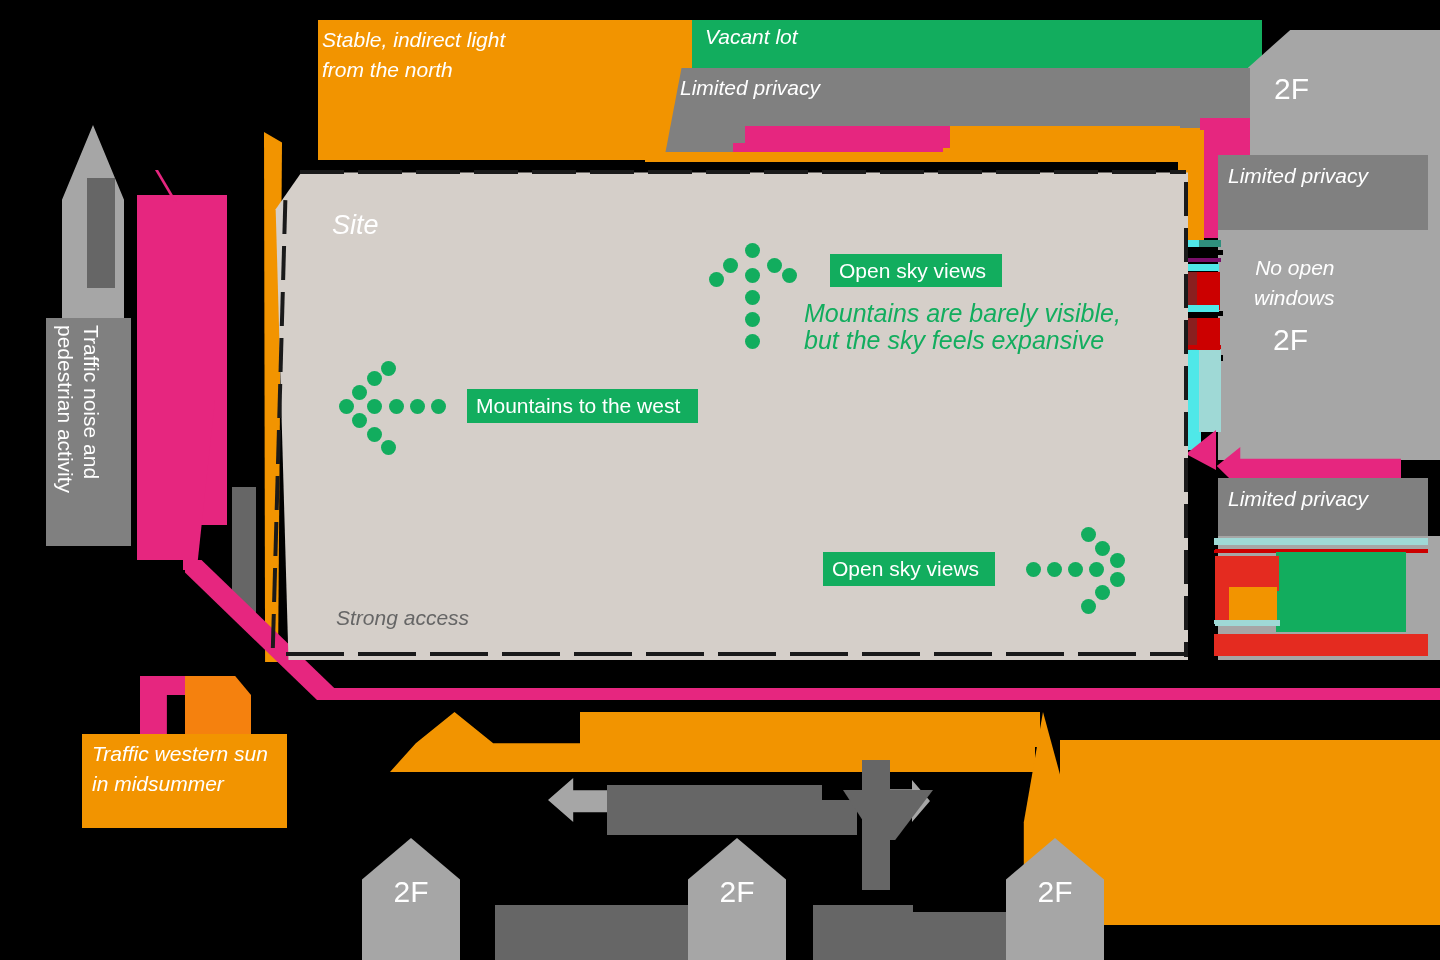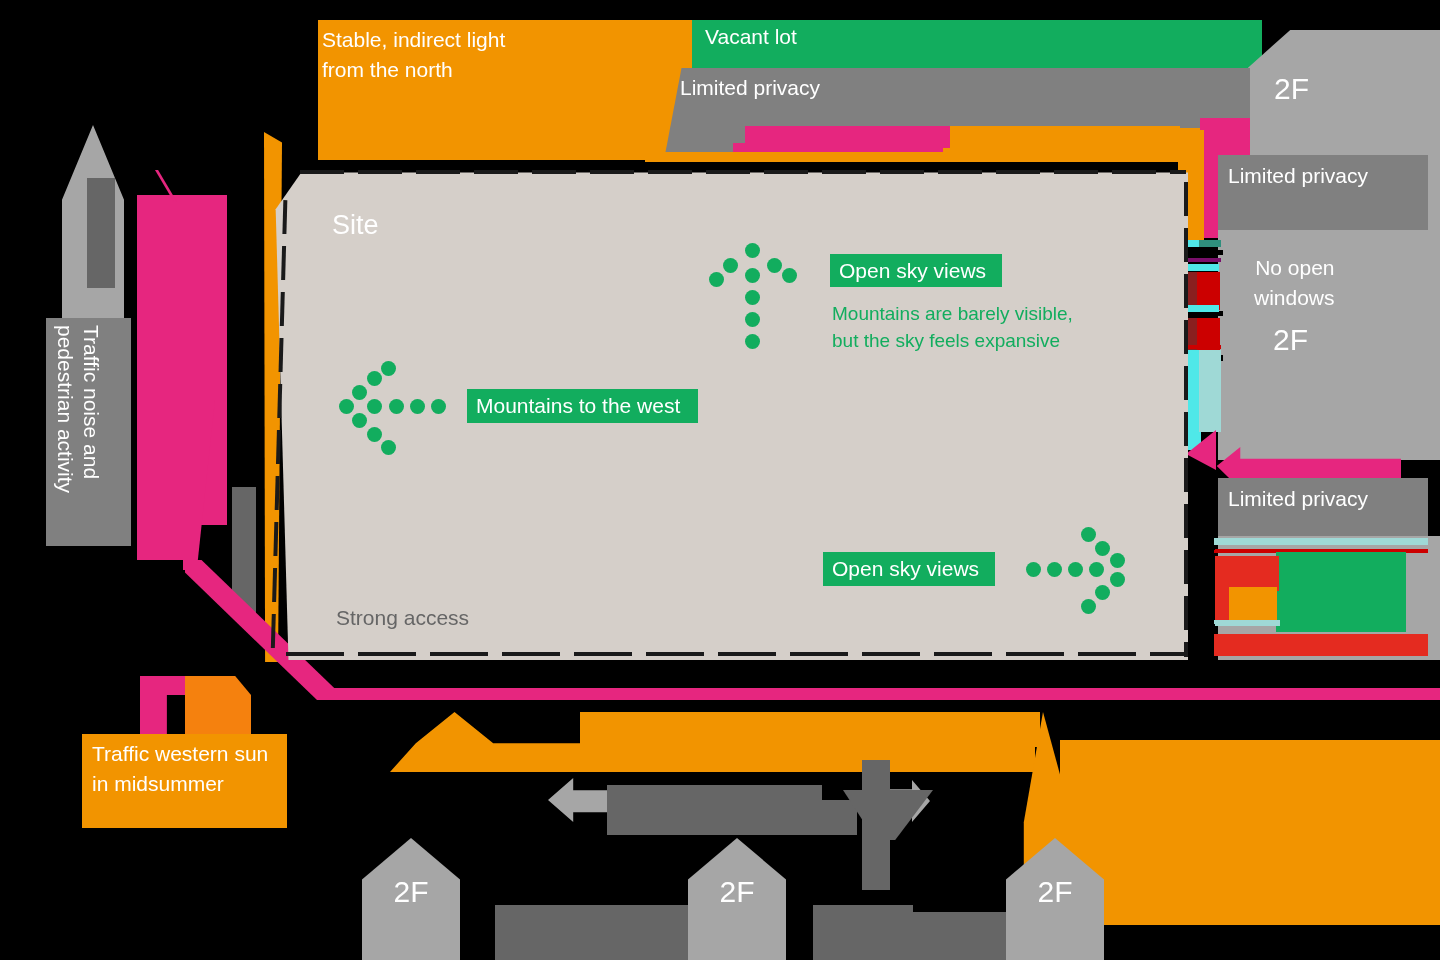--- a/index.html
+++ b/index.html
@@ -19,20 +19,21 @@
     height: 960px;
     background: #000000;
   }
   .shape { position: absolute; }
   .label-text {
     position: absolute;
     color: #ffffff;
     font-size: 21px;
     line-height: 30px;
     white-space: pre;
+    font-style: italic;
   }
   .tag {
     position: absolute;
     color: #ffffff;
     font-size: 21px;
     display: flex;
     align-items: center;
     white-space: nowrap;
   }
   .tag-green { background: #12ad5e; }
@@ -199,21 +200,21 @@
     <div class="arrow-dot" style="left:709px; top:272px;"></div>
     <div class="arrow-dot" style="left:745px; top:268px;"></div>
     <div class="arrow-dot" style="left:782px; top:268px;"></div>
     <div class="arrow-dot" style="left:745px; top:290px;"></div>
     <div class="arrow-dot" style="left:745px; top:312px;"></div>
     <div class="arrow-dot" style="left:745px; top:334px;"></div>
   </div>
   <div class="tag tag-green" style="left:830px; top:254px; width:163px; height:33px; padding-left:9px;">
     <span>Open sky views</span>
   </div>
-  <div class="label-text" style="left:832px; top:300px; color:#12ad5e; line-height:27px; font-size:19px;">Mountains are barely visible,
+  <div class="label-text" style="left:804px; top:300px; color:#12ad5e; line-height:27px; font-size:25px;">Mountains are barely visible,
 but the sky feels expansive</div>
 
   <div>
     <div class="arrow-dot" style="left:339px; top:399px;"></div>
     <div class="arrow-dot" style="left:352px; top:385px;"></div>
     <div class="arrow-dot" style="left:352px; top:413px;"></div>
     <div class="arrow-dot" style="left:367px; top:371px;"></div>
     <div class="arrow-dot" style="left:367px; top:399px;"></div>
     <div class="arrow-dot" style="left:367px; top:427px;"></div>
     <div class="arrow-dot" style="left:381px; top:361px;"></div>

